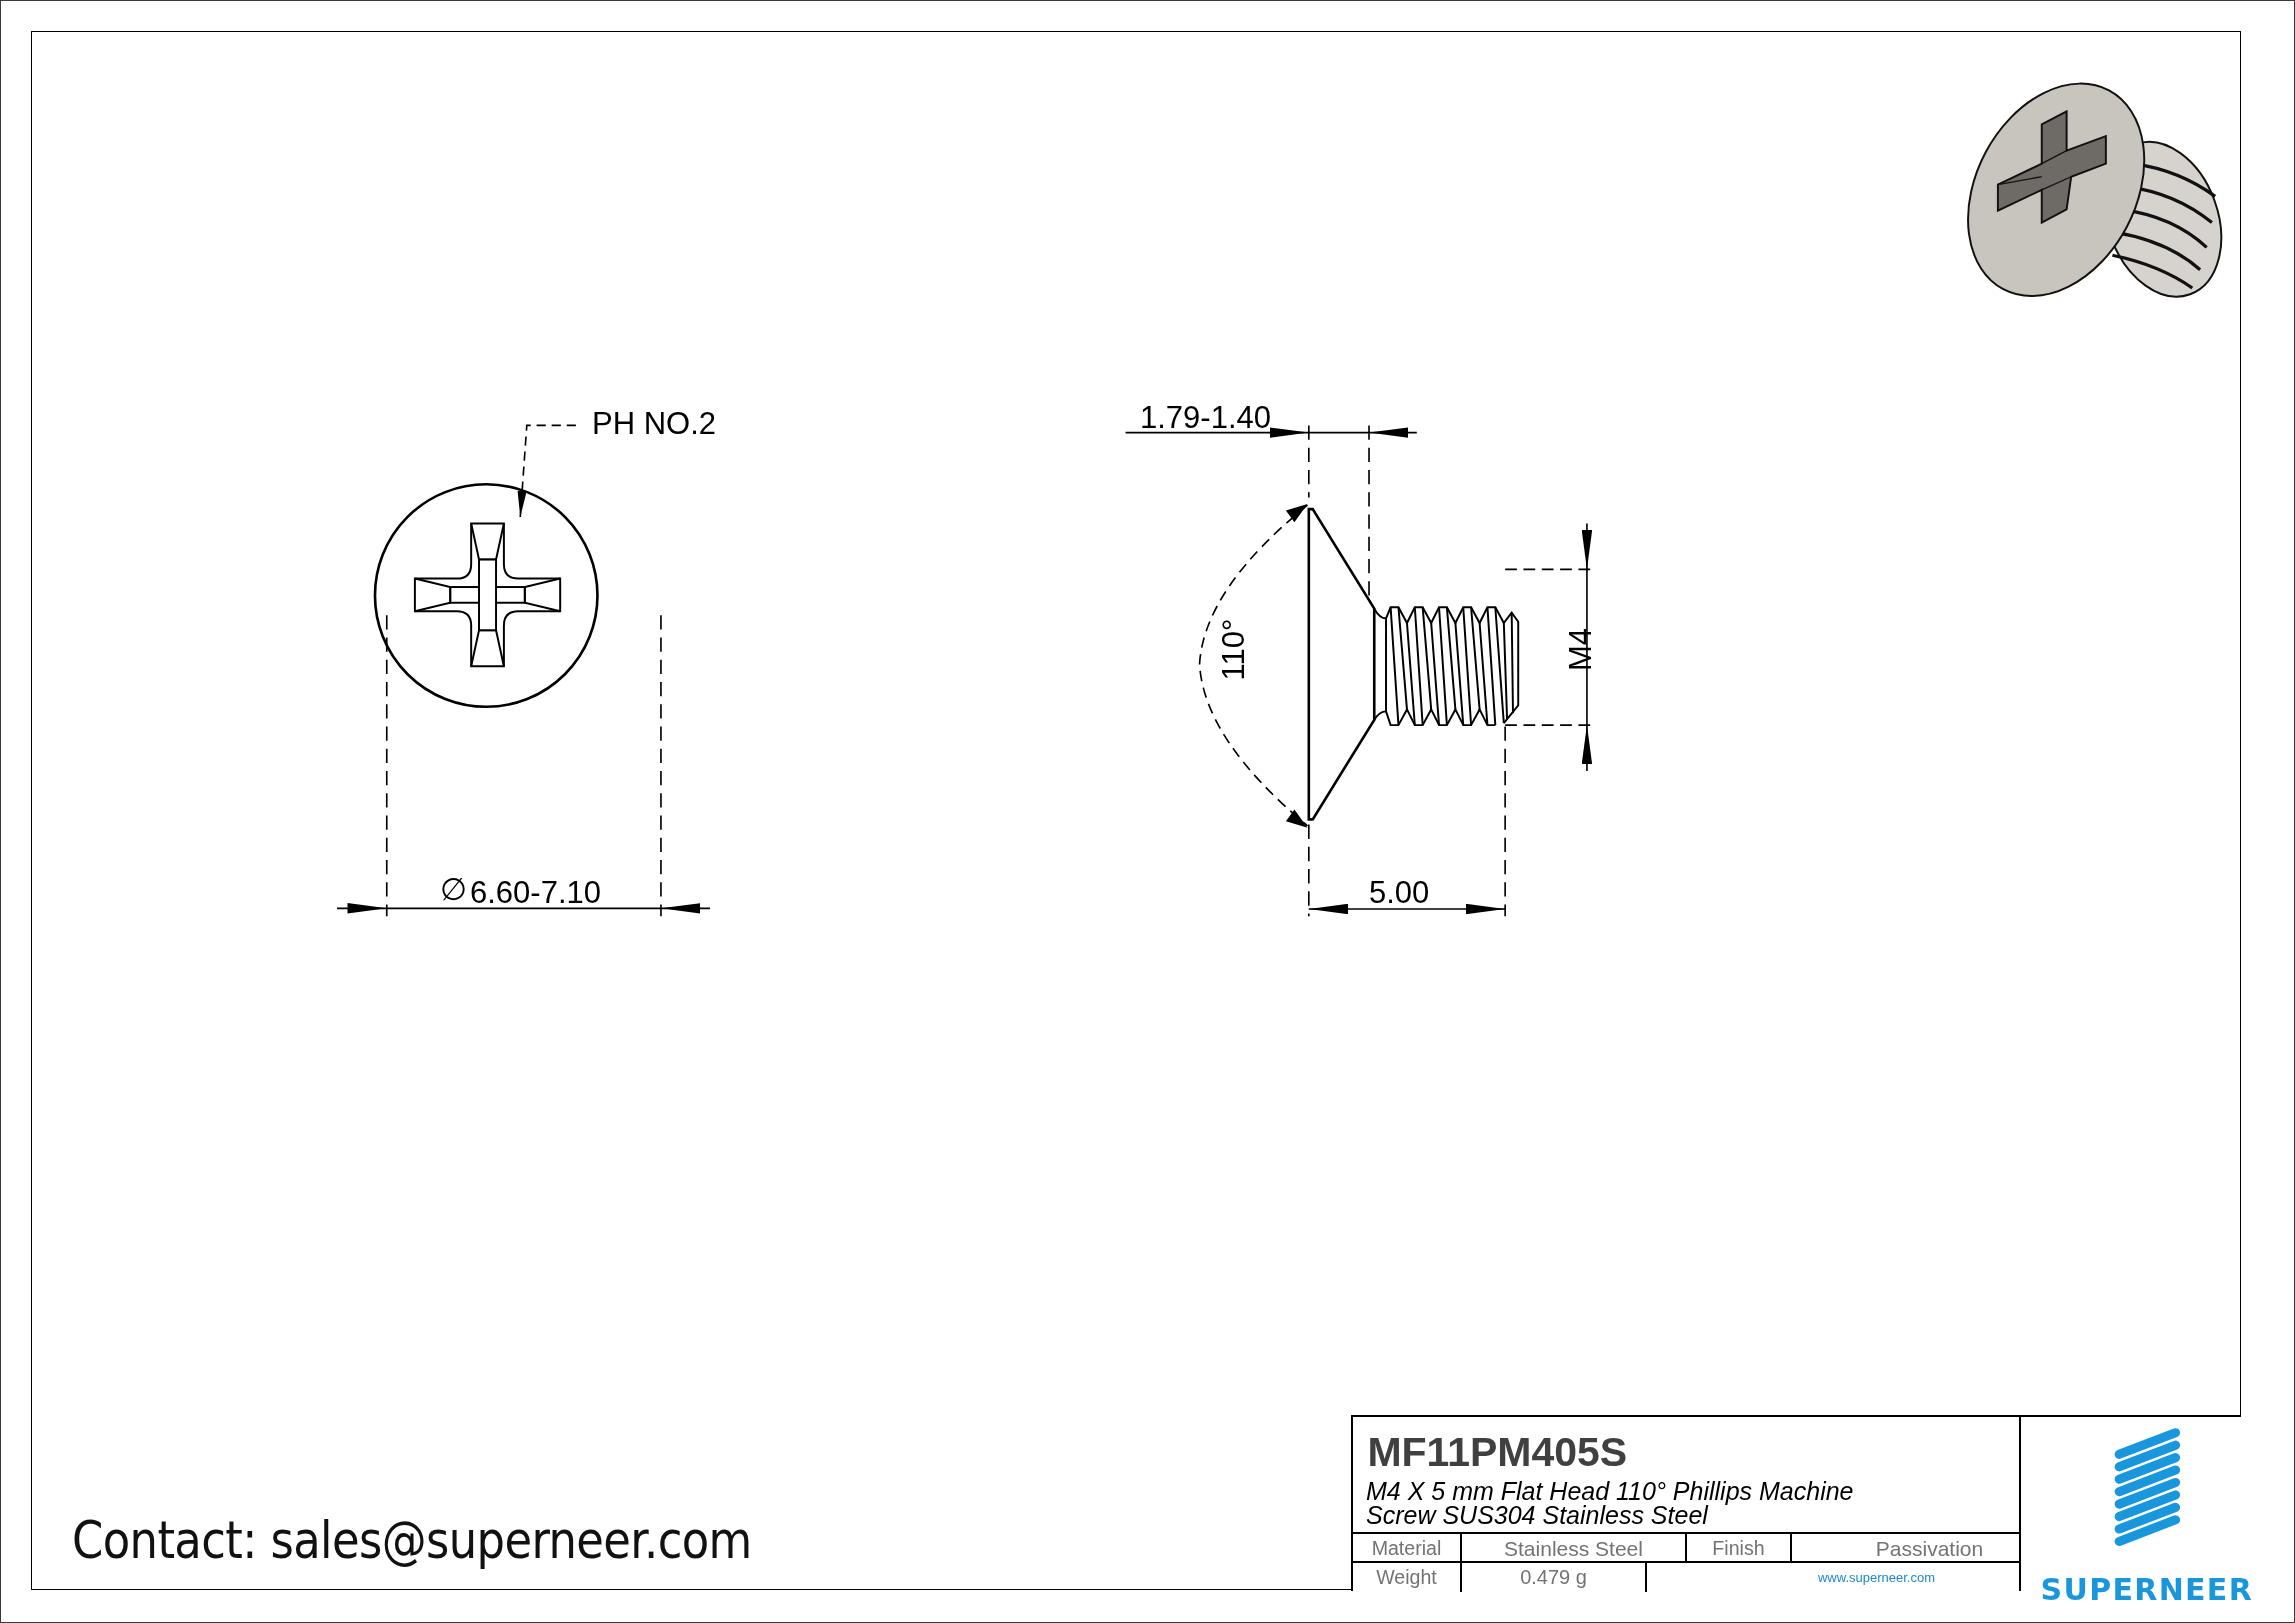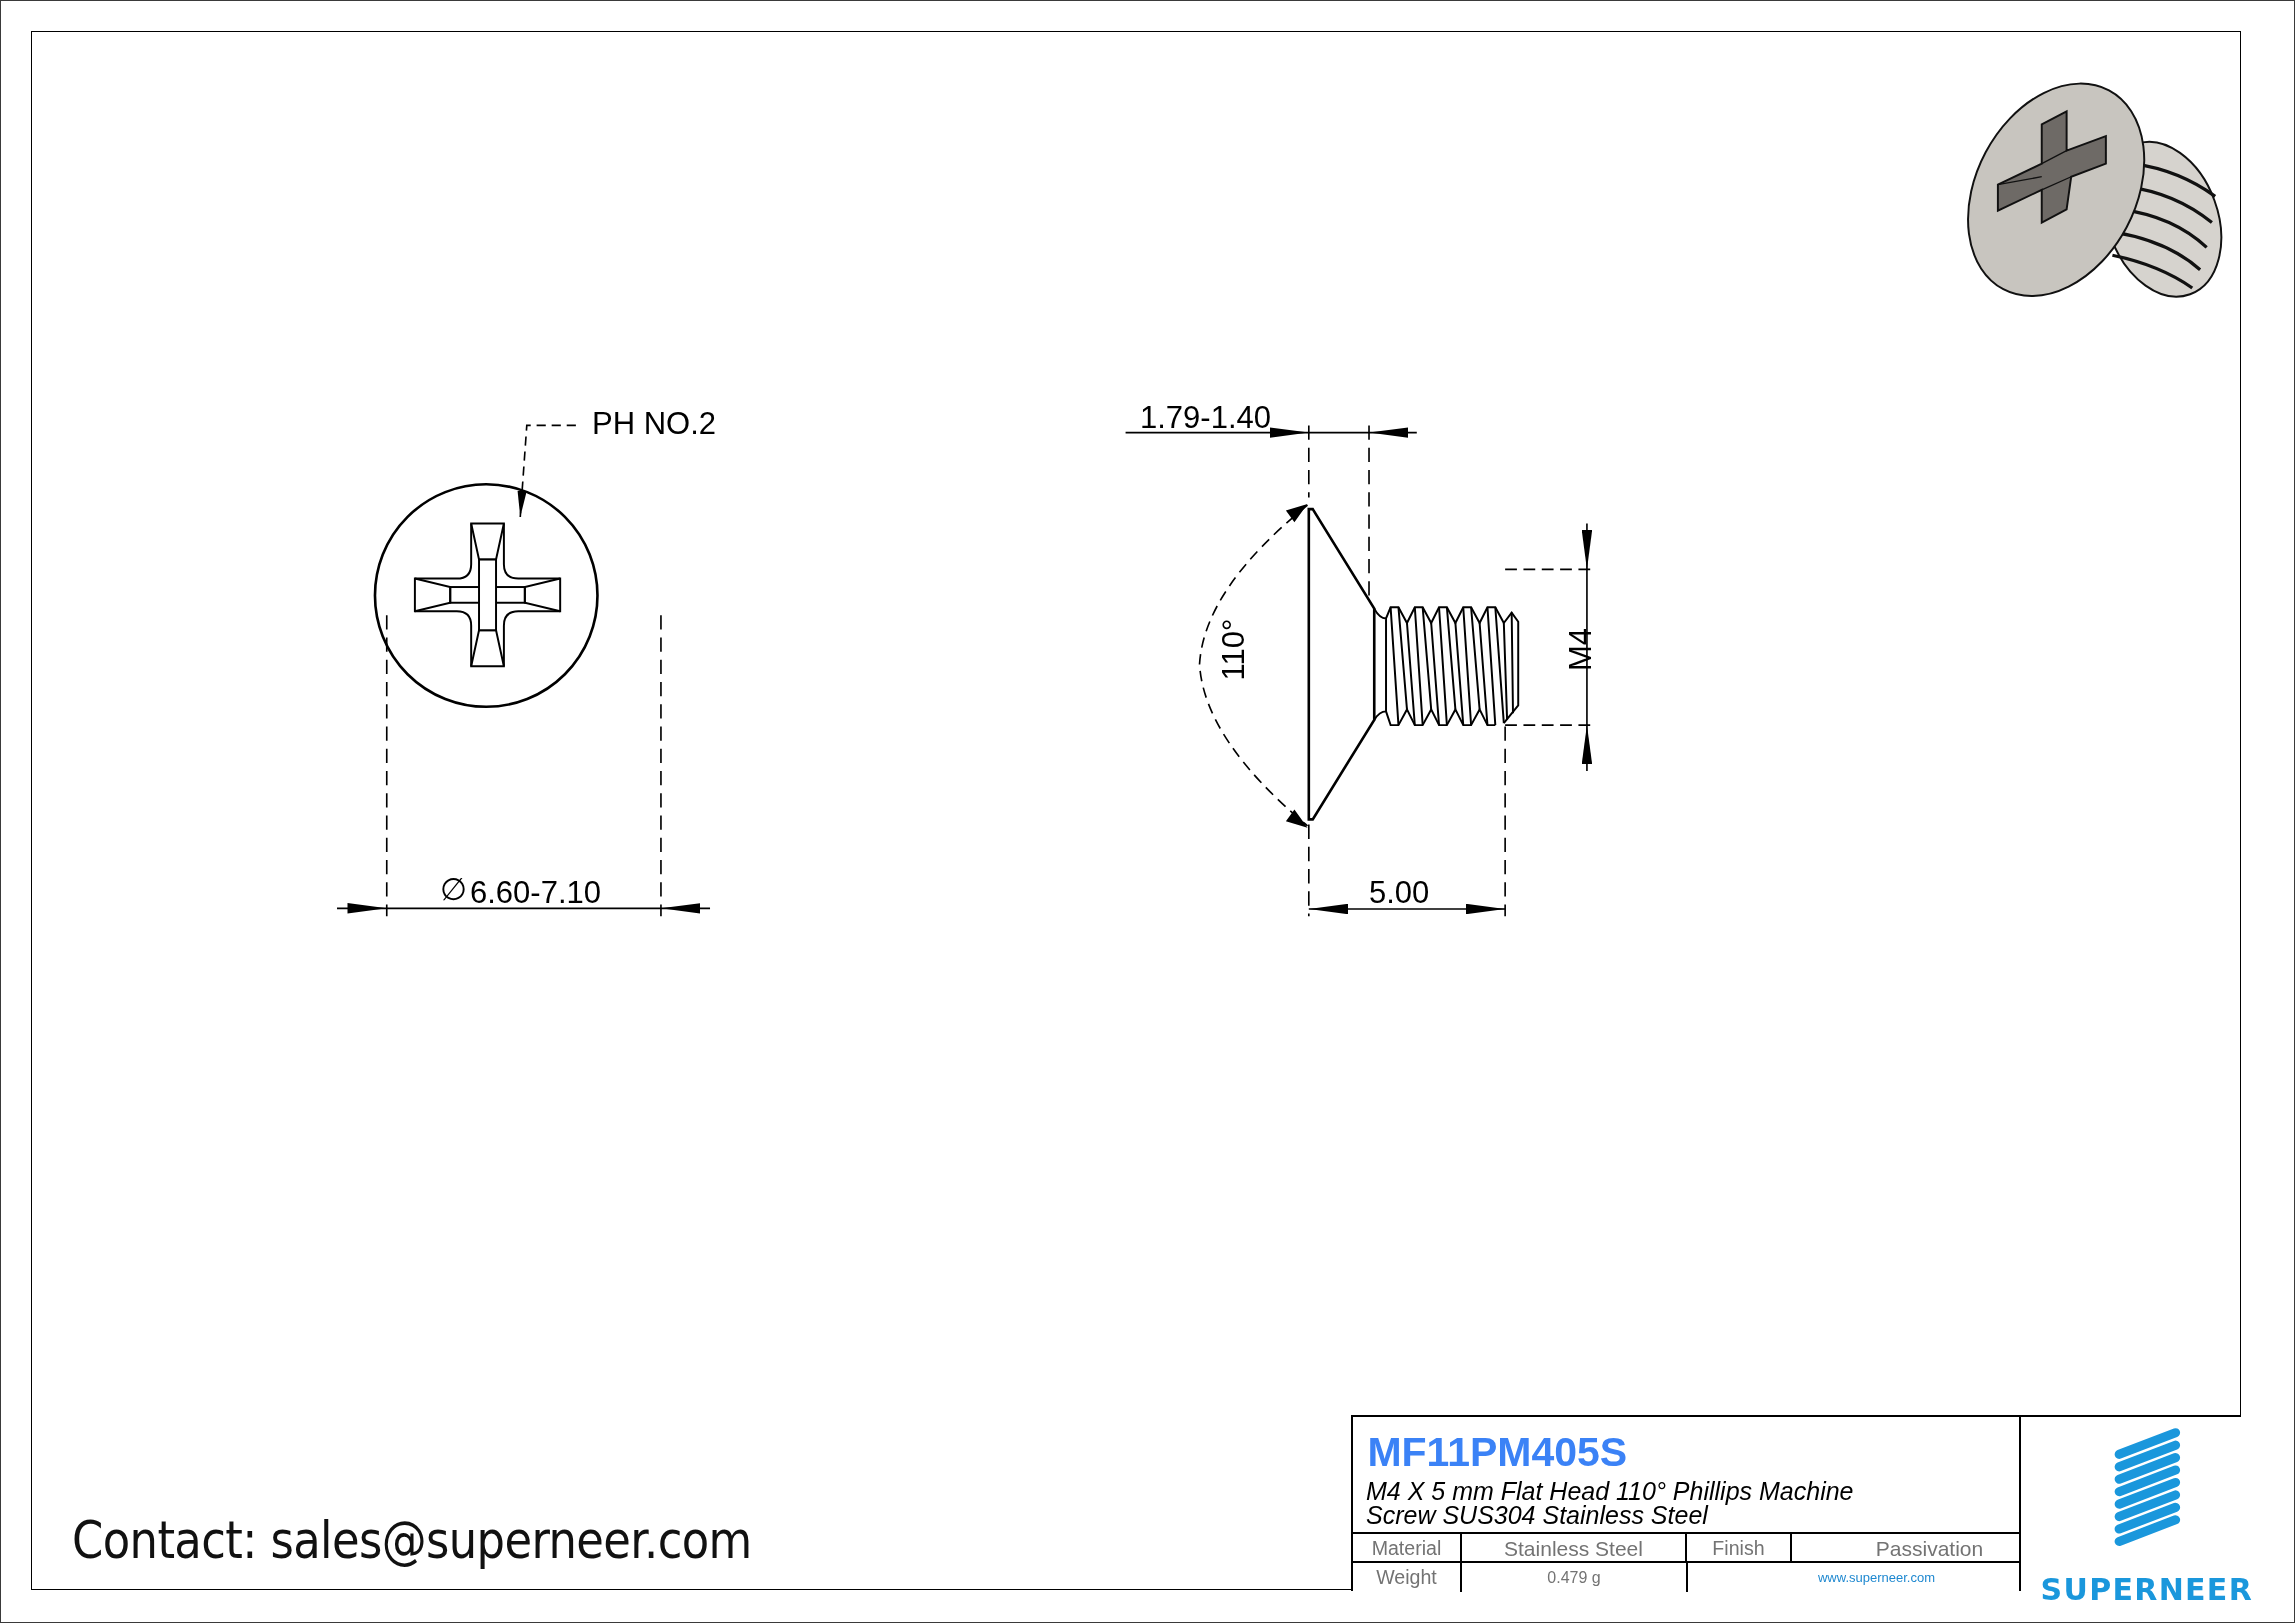--- a/index.html
+++ b/index.html
@@ -12,21 +12,21 @@
     svg.drawing { position: absolute; left: 0; top: 0; }
     .dim-text { position: absolute; color: #000; font-size: 31px; line-height: 1; white-space: nowrap; }
     .rot { transform-origin: center center; transform: rotate(-90deg); }
     .contact { position: absolute; left: 72px; top: 1511px; font-family: "DejaVu Sans", sans-serif;
                font-size: 51px; color: #111; letter-spacing: -0.7px; transform: scaleX(0.88); transform-origin: left top; }
     
     .tb { position: absolute; left: 1351px; top: 1415px; width: 888px; height: 174px;
           border-top: 2px solid #000; border-left: 2px solid #000; background:#fff; }
     .tb-main { position: absolute; left: 0; top: 0; width: 666px; height: 174px; border-right: 2px solid #000; }
     .tb-logo { position: absolute; left: 668px; top: 0; width: 220px; height: 174px; }
-    .tb-code { position: absolute; left: 14.4px; top: 11.8px; font-size: 41px; font-weight: bold; color: #3b82f6; }
+    .tb-code { position: absolute; left: 14.4px; top: 11.8px; font-size: 41px; font-weight: bold; color: #404040; }
     .tb-desc { position: absolute; left: 13px; top: 63px; font-size: 25px; line-height: 23.6px; color: #000; width: 589px; font-style: italic; }
     .tb-row { position: absolute; left: 0; width: 666px; height: 29px; border-top: 2px solid #000; }
     .tb-cell { position: absolute; top: 0; height: 29px; display: flex; align-items: center; justify-content: center;
                font-size: 21px; color: #737373; border-right: 2px solid #000; box-sizing: border-box; }
     .tb-cell.last { border-right: none; padding-left: 46px; }
     .link { color: #1e88d0; }
     .brand { position: absolute; left: 19.6px; top: 137px; width: 190px; text-align: center;
              font-family: "DejaVu Sans", sans-serif; font-weight: bold; font-size: 30px; letter-spacing: 1.3px; margin-top: 18px; }
   </style>
 </head>
@@ -126,21 +126,21 @@
       <div>Screw SUS304 Stainless Steel</div>
     </div>
     <div class="tb-row" style="top:115px;">
       <div class="tb-cell" style="left:0;width:109px;font-size:19.6px;">Material</div>
       <div class="tb-cell" style="left:109px;width:225px;">Stainless Steel</div>
       <div class="tb-cell" style="left:334px;width:105px;font-size:19.6px;">Finish</div>
       <div class="tb-cell last" style="left:441px;width:225px;">Passivation</div>
     </div>
     <div class="tb-row" style="top:144px;">
       <div class="tb-cell" style="left:0;width:109px;font-size:19.6px;">Weight</div>
-      <div class="tb-cell" style="left:109px;width:226px;font-size:16px;">0.479 g</div>
+      <div class="tb-cell" style="left:109px;width:185px;font-size:20px;">0.479 g</div>
       <div class="tb-cell last link" style="left:334px;width:333px;font-size:13px;">www.superneer.com</div>
     </div>
   </div>
   <div class="tb-logo">
     <svg width="220" height="131" viewBox="0 0 336 200" style="position:absolute;left:0;top:0;">
       <g stroke="#1a97dc" stroke-width="14" stroke-linecap="round">
         <line x1="150" y1="57" x2="236" y2="24"></line>
         <line x1="150" y1="76" x2="236" y2="43"></line>
         <line x1="150" y1="95" x2="236" y2="62"></line>
         <line x1="150" y1="114" x2="236" y2="81"></line>

